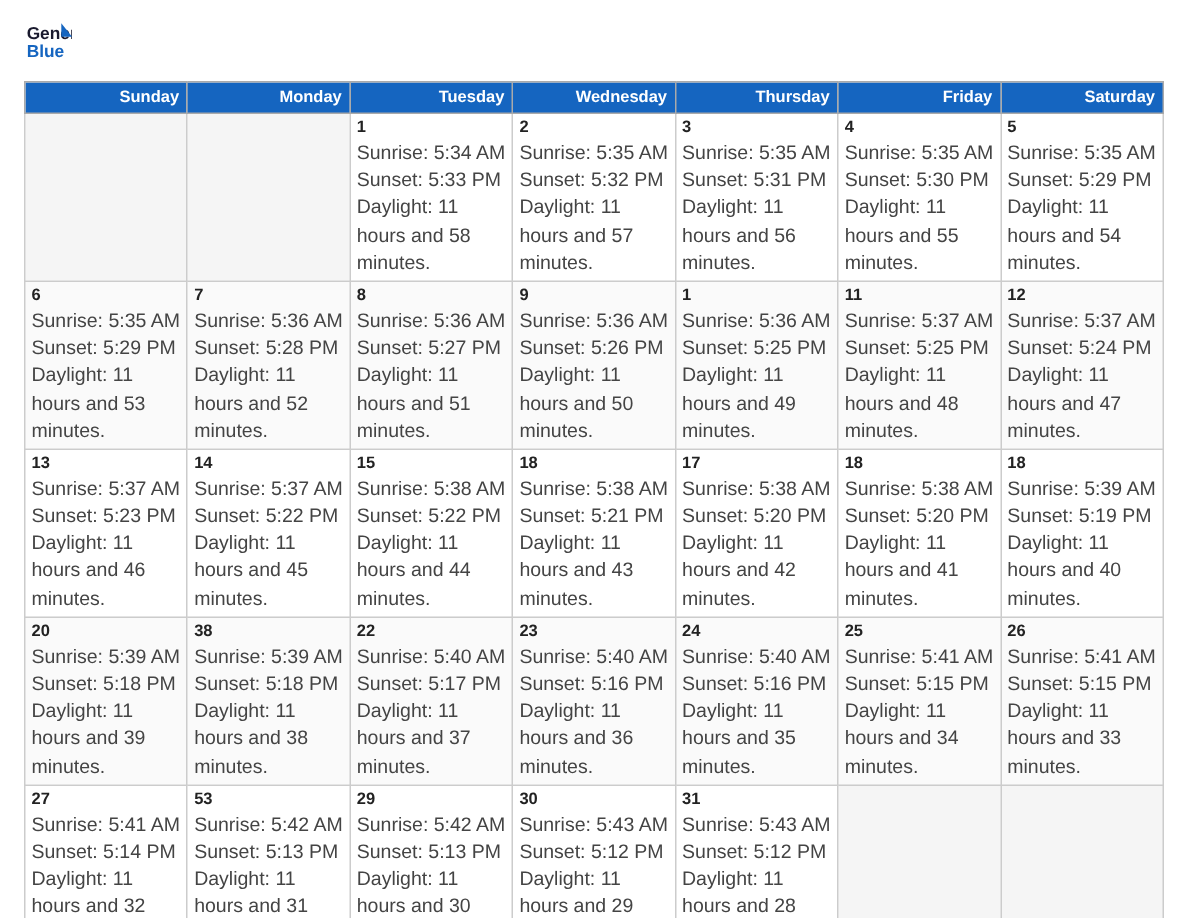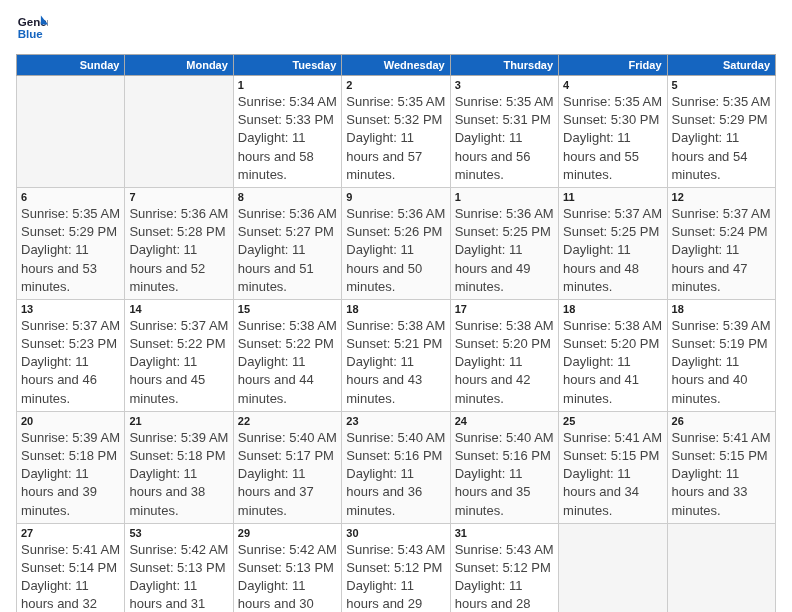--- a/index.html
+++ b/index.html
@@ -238,21 +238,21 @@
           </td>
         </tr>
         <tr>
           <td>
             <span class="day-num">20</span>
             <div class="day-info" style="white-space: pre-line;">Sunrise: 5:39 AM
 Sunset: 5:18 PM
 Daylight: 11 hours and 39 minutes.</div>
           </td>
           <td>
-            <span class="day-num">21</span>
+            <span class="day-num">38</span>
             <div class="day-info" style="white-space: pre-line;">Sunrise: 5:39 AM
 Sunset: 5:18 PM
 Daylight: 11 hours and 38 minutes.</div>
           </td>
           <td>
             <span class="day-num">22</span>
             <div class="day-info" style="white-space: pre-line;">Sunrise: 5:40 AM
 Sunset: 5:17 PM
 Daylight: 11 hours and 37 minutes.</div>
           </td>

